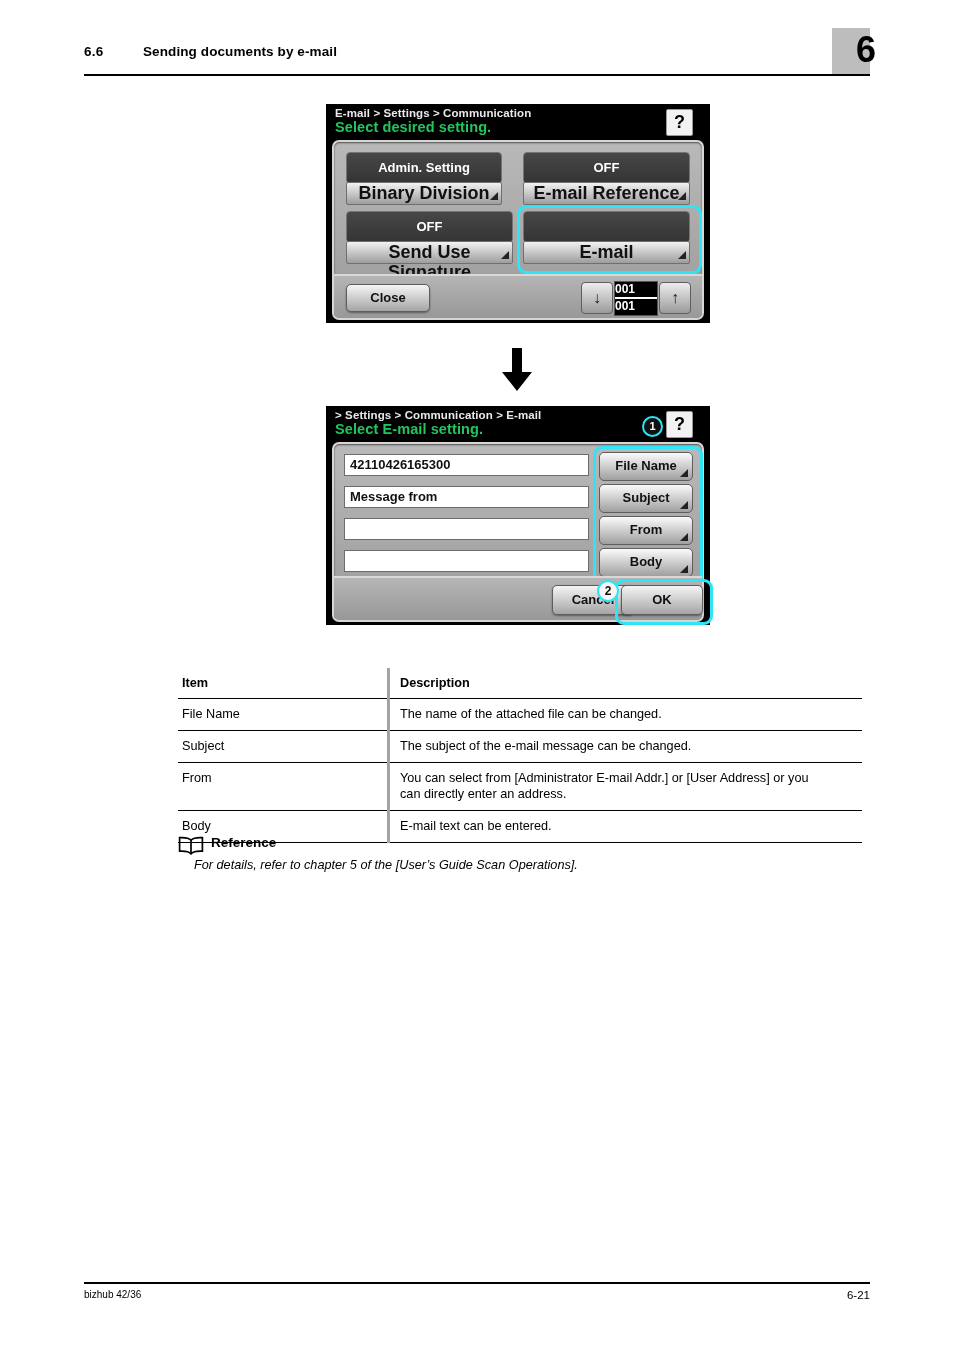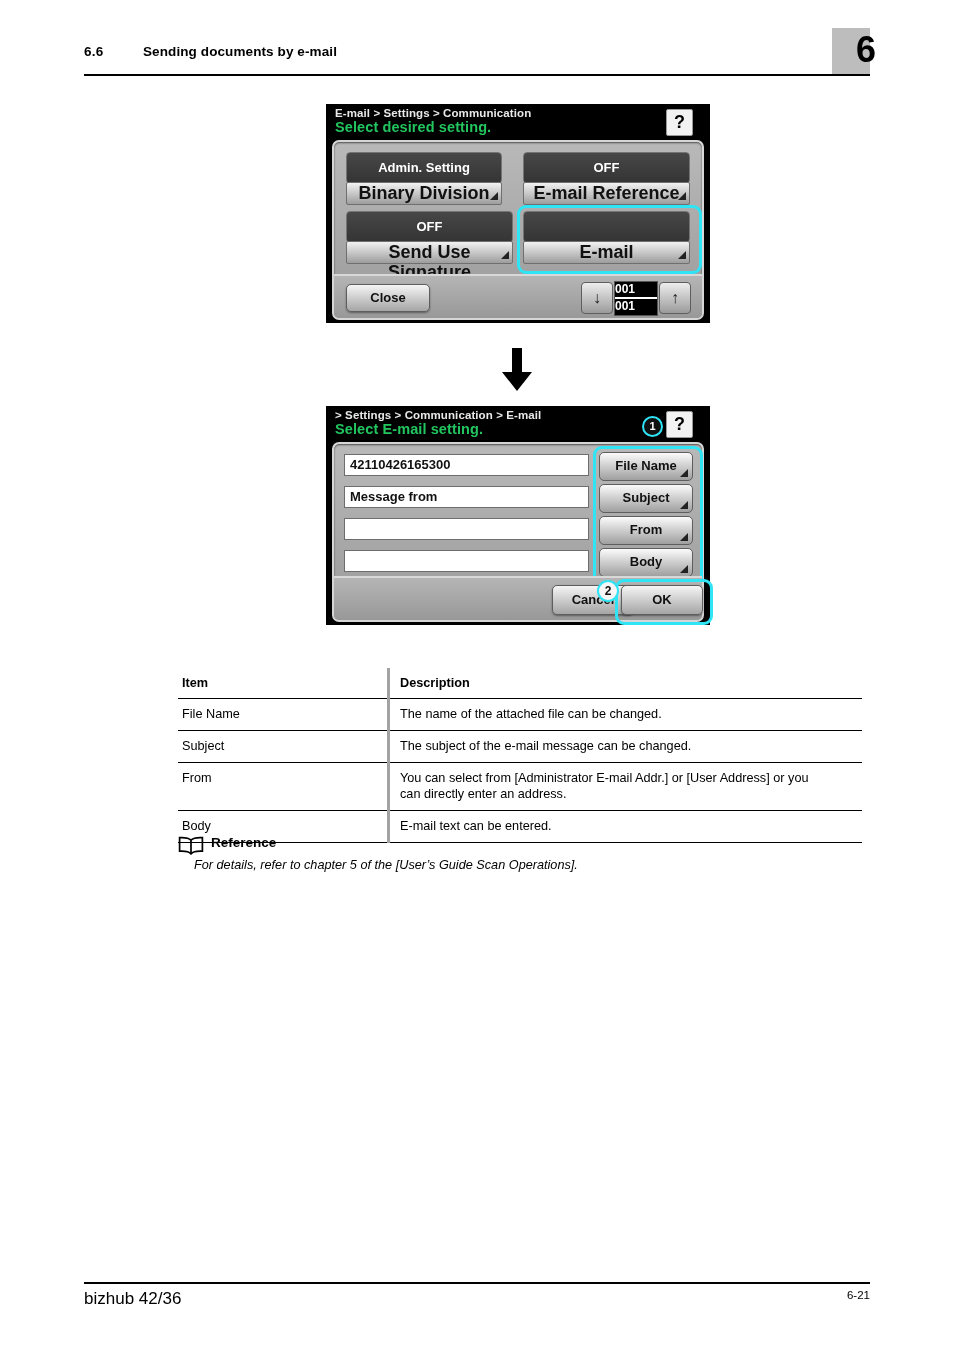--- a/index.html
+++ b/index.html
@@ -118,21 +118,21 @@
 
   
   #reference{position:absolute;left:178px;top:834px;width:690px;}
   #ref-icon{position:absolute;left:0;top:2px;width:26px;height:20px;}
   #ref-title{position:absolute;left:33px;top:1px;font-size:13.5px;font-weight:bold;}
   #ref-text{position:absolute;left:0;top:24px;font-size:12.7px;font-style:italic;margin-left:16px;}
 
   
   #page-footer{position:absolute;left:84px;top:1282px;width:786px;}
   #ftr-rule{position:absolute;left:0;top:0;width:786px;height:1.6px;background:#000;}
-  #ftr-left{position:absolute;left:0;top:7px;font-size:17px;}
+  #ftr-left{position:absolute;left:0;top:7px;font-size:10px;}
   #ftr-right{position:absolute;right:0;top:7px;font-size:11.5px;}
 </style>
 </head>
 <body>
 
 <div id="page-header">
   <div id="hdr-sec">6.6</div>
   <div id="hdr-title">Sending documents by e-mail</div>
   <div id="chapter-badge"></div>
   <div id="chapter-num">6</div>

